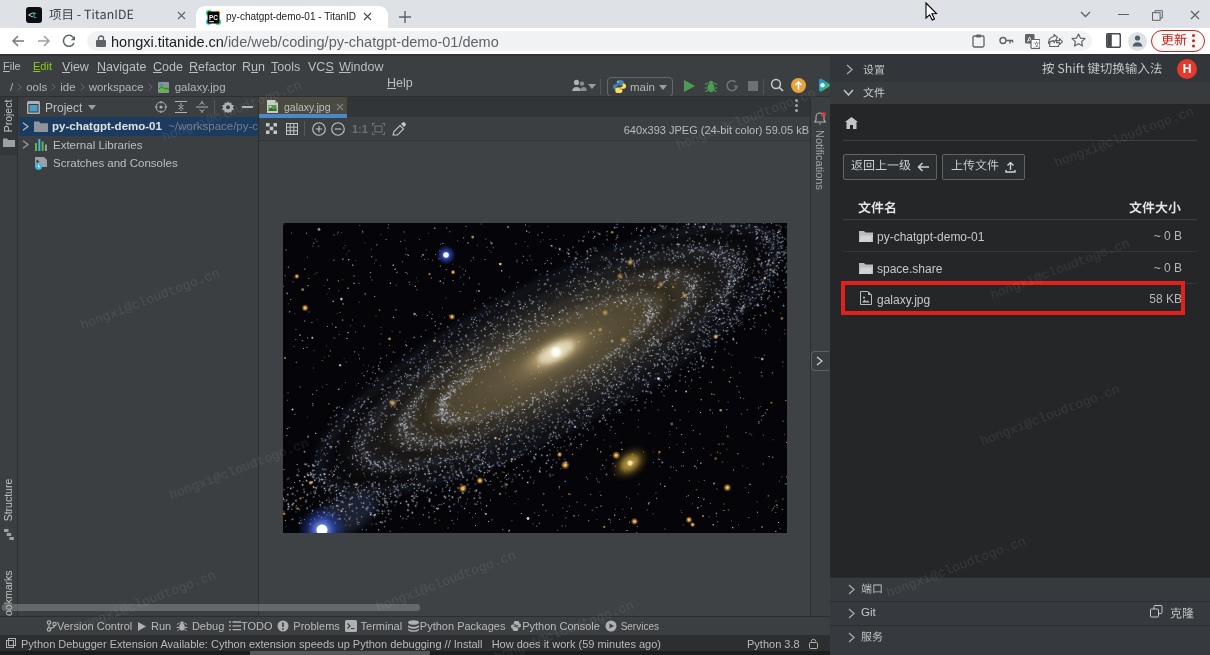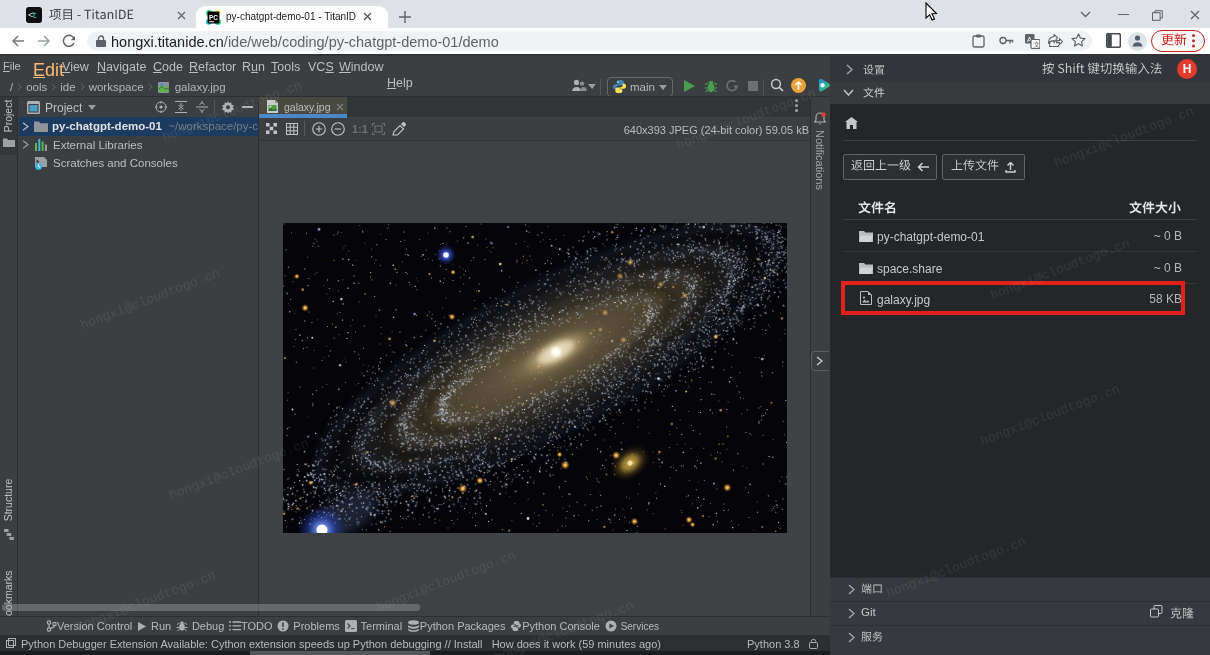--- a/index.html
+++ b/index.html
@@ -118,21 +118,21 @@
       <g fill="#c5221f" transform="translate(0,11.4) scale(0.01300,-0.01300)">
         <path transform="translate(0.0,0)" d="M252 238 188 212C222 154 264 108 313 71C252 36 166 7 47 -15C63 -32 83 -64 92 -81C222 -53 315 -16 382 28C520 -45 704 -68 937 -77C941 -52 955 -20 969 -3C745 3 572 18 443 76C495 127 522 185 534 247H873V634H545V719H935V787H65V719H467V634H156V247H455C443 199 420 154 374 114C326 146 285 186 252 238ZM228 411H467V371C467 350 467 329 465 309H228ZM543 309C544 329 545 349 545 370V411H798V309ZM228 571H467V471H228ZM545 571H798V471H545Z"></path>
         <path transform="translate(1000.0,0)" d="M360 213C390 163 426 95 442 51L495 83C480 125 444 190 411 240ZM135 235C115 174 82 112 41 68C56 59 82 40 94 30C133 77 173 150 196 220ZM553 744V400C553 267 545 95 460 -25C476 -34 506 -57 518 -71C610 59 623 256 623 400V432H775V-75H848V432H958V502H623V694C729 710 843 736 927 767L866 822C794 792 665 762 553 744ZM214 827C230 799 246 765 258 735H61V672H503V735H336C323 768 301 811 282 844ZM377 667C365 621 342 553 323 507H46V443H251V339H50V273H251V18C251 8 249 5 239 5C228 4 197 4 162 5C172 -13 182 -41 184 -59C233 -59 267 -58 290 -47C313 -36 320 -18 320 17V273H507V339H320V443H519V507H391C410 549 429 603 447 652ZM126 651C146 606 161 546 165 507L230 525C225 563 208 622 187 665Z"></path>
       </g>
     </svg>
   </div>
 <div class="a" style="left:1192px;top:33.5px;width:3.2px;height:3.2px;background:#c5221f;border-radius:50%;box-shadow:0 5.2px 0 #c5221f,0 10.4px 0 #c5221f"></div>
 <div class="a" style="left:0;top:54px;width:1210px;height:2px;background:#303335"></div>
 <div class="a" style="left:0;top:56px;width:830px;height:41px;background:#3c3f41"></div>
 <div class="a" style="left:3px;top:60px;font-size:11px;color:#bcbec0"><span style="text-decoration:underline">F</span>ile</div>
-<div class="a" style="left:33px;top:60px;font-size:18px;color:#fdba74"><span style="text-decoration:underline">E</span>dit</div>
+<div class="a" style="left:33px;top:60px;font-size:11px;color:#84cc16"><span style="text-decoration:underline">E</span>dit</div>
 <div class="a" style="left:62px;top:60px;font-size:12.5px;color:#bcbec0"><span style="text-decoration:underline">V</span>iew</div>
 <div class="a" style="left:97px;top:60px;font-size:12.5px;color:#bcbec0"><span style="text-decoration:underline">N</span>avigate</div>
 <div class="a" style="left:153px;top:60px;font-size:12.5px;color:#bcbec0"><span style="text-decoration:underline">C</span>ode</div>
 <div class="a" style="left:189px;top:60px;font-size:12.5px;color:#bcbec0"><span style="text-decoration:underline">R</span>efactor</div>
 <div class="a" style="left:242px;top:60px;font-size:12.5px;color:#bcbec0">R<span style="text-decoration:underline">u</span>n</div>
 <div class="a" style="left:271px;top:60px;font-size:12.5px;color:#bcbec0"><span style="text-decoration:underline">T</span>ools</div>
 <div class="a" style="left:308px;top:60px;font-size:12.5px;color:#bcbec0">VC<span style="text-decoration:underline">S</span></div>
 <div class="a" style="left:339px;top:60px;font-size:12.5px;color:#bcbec0"><span style="text-decoration:underline">W</span>indow</div>
 <div class="a" style="left:387px;top:76px;font-size:12.5px;color:#bcbec0"><span style="text-decoration:underline">H</span>elp</div>
 <div class="a" style="left:10px;top:80px;height:14px;display:flex;align-items:center;font-size:11.5px;color:#b2b5b7">

